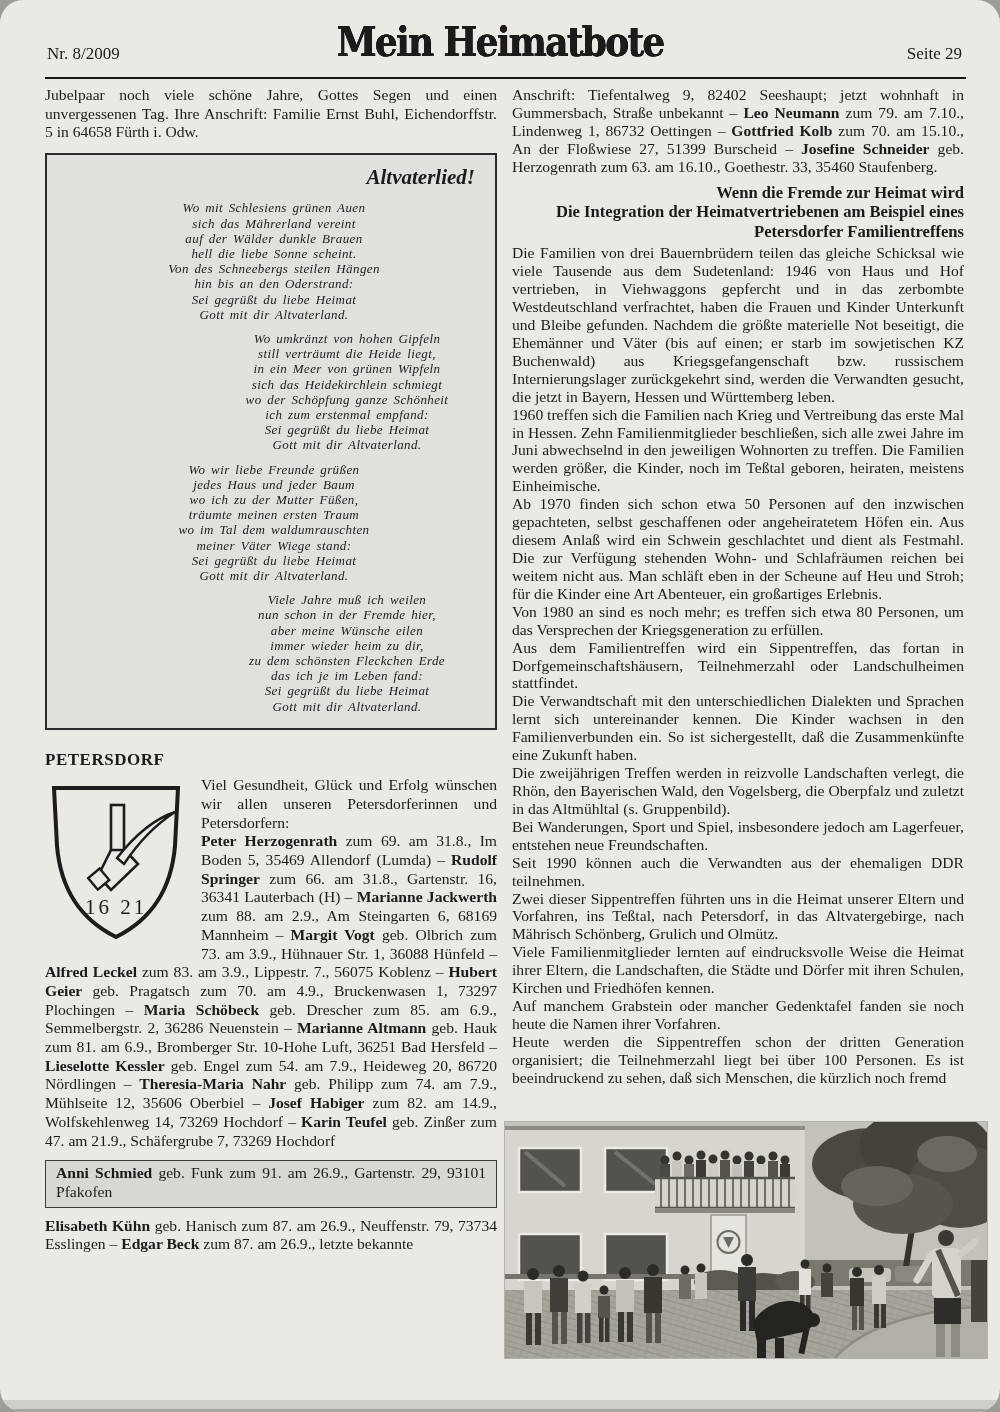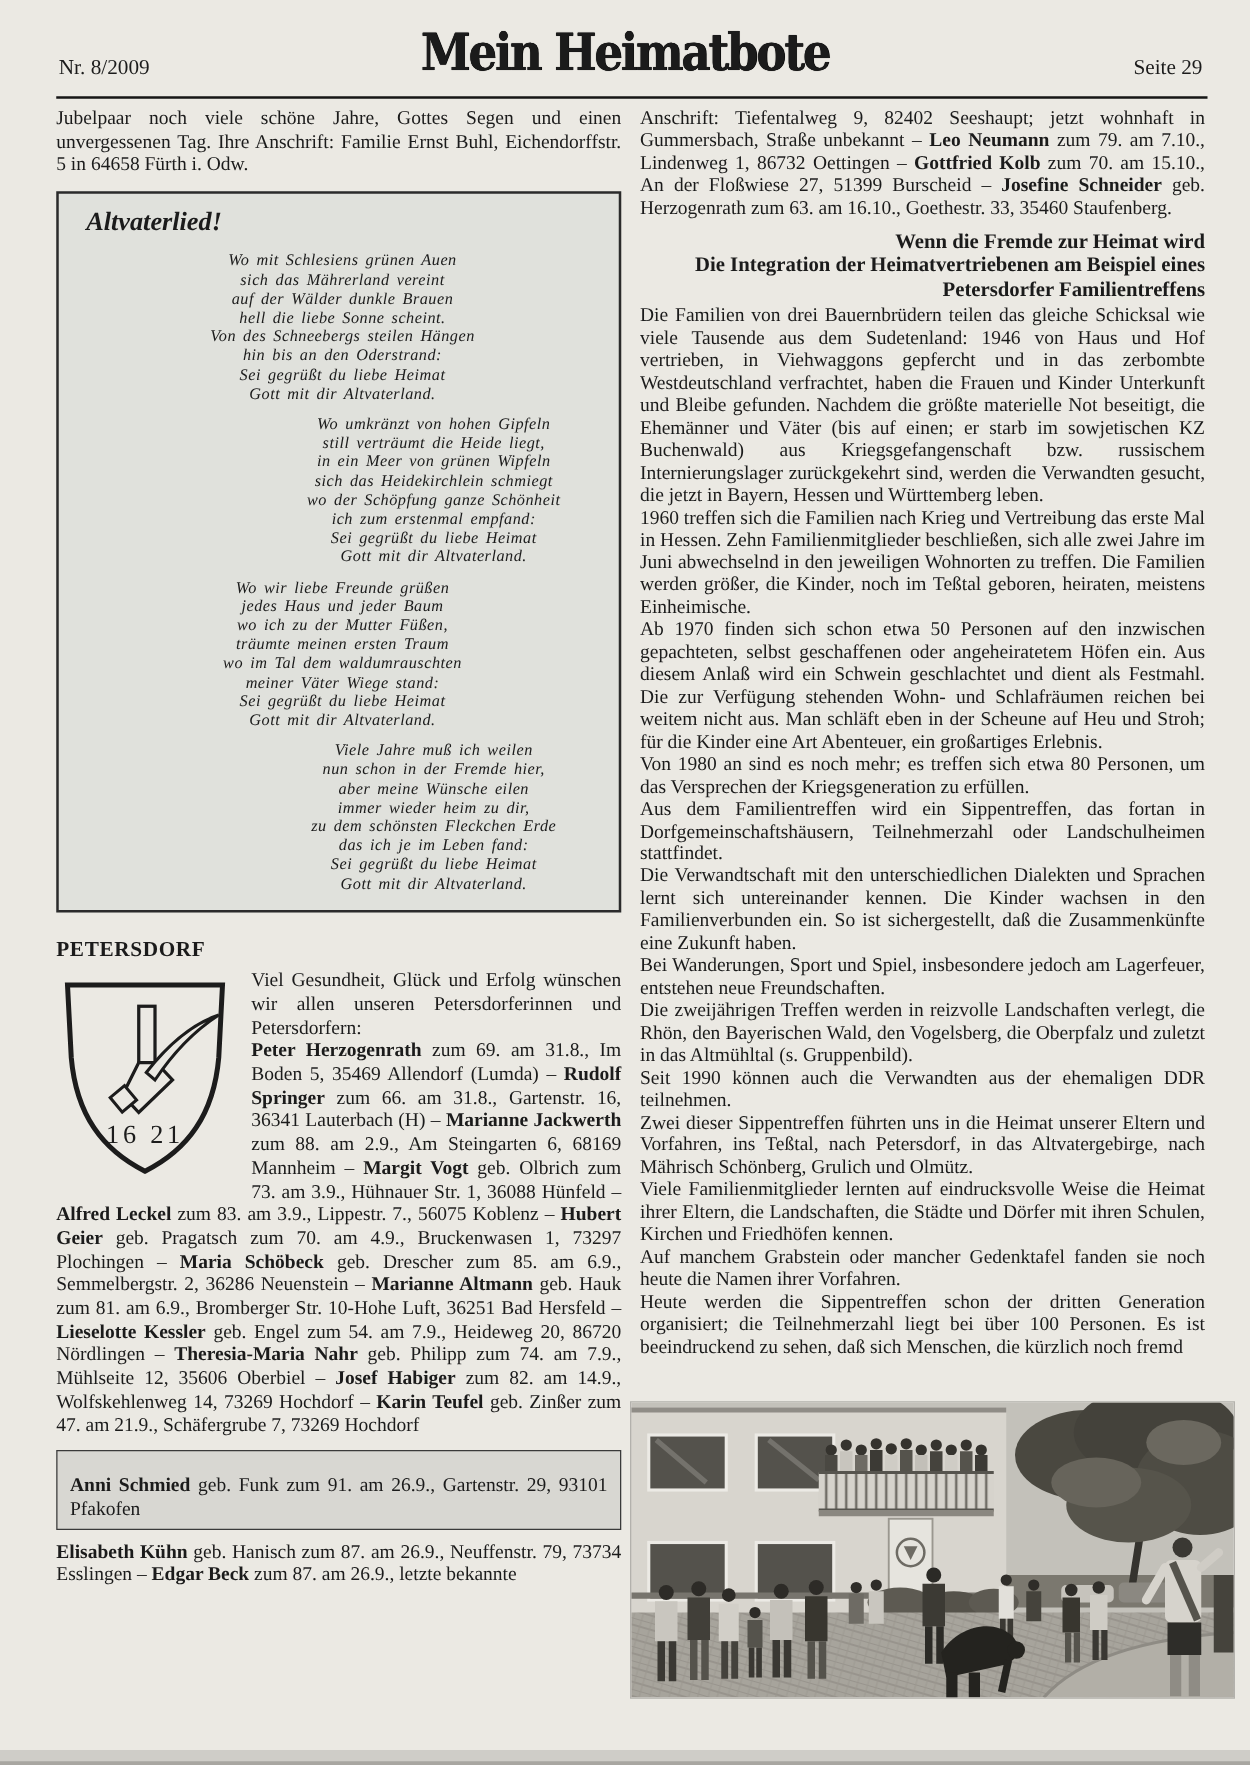--- a/index.html
+++ b/index.html
@@ -1,48 +1,48 @@
 <!DOCTYPE html>
 <html lang="de"><head>
 <meta charset="utf-8">
 <style>
   html,body{margin:0;padding:0;}
   body{background:#9e9c98;}
   .page{position:relative;width:1000px;height:1412px;margin:0 auto;background:#ebe9e3;
-        font-family:"Liberation Serif",serif;color:#1b1b1b;overflow:hidden;}
+        font-family:"Liberation Serif",serif;color:#1b1b1b;overflow:hidden;border-radius:23px;}
   
   .issue{position:absolute;top:44px;left:47px;font-size:17px;}
   .masthead{position:absolute;top:18px;left:0;right:0;text-align:center;
             font-family:"DejaVu Serif",serif;font-weight:bold;font-size:41px;
             letter-spacing:-2px;transform:scaleX(.88);transform-origin:center;
             text-shadow:0 0 .6px #000, .4px 0 0 #000;}
   .pageno{position:absolute;top:44px;right:38px;font-size:17px;text-align:center;}
   .rule{position:absolute;top:77px;left:45px;right:34px;height:2.4px;background:#161616;}
   
   .col{position:absolute;top:86px;width:452px;font-size:15.6px;line-height:1.2;
        text-align:justify;hyphens:auto;}
   .col-left{left:45px;}
   .col-right{left:512px;line-height:1.15;}
   .col p{margin:0;}
   .b{font-weight:bold;}
   .mt6{margin-top:6px!important;}
   .credit{float:right;font-style:italic;}
   
   .poembox{margin-top:11px;border:2px solid #2b2b2b;background:#e0e1dc;
            padding:8px 20px 12px 22px;}
-  .poemtitle{text-align:left;font-weight:bold;font-style:italic;font-size:21px;
+  .poemtitle{text-align:right;font-weight:bold;font-style:italic;font-size:21px;
              margin:2px 0 10px;}
   .stanza{font-style:italic;font-size:13px;line-height:1.17;margin:0 0 9px 4px;
           text-align:center;letter-spacing:.4px;word-spacing:2px;}
   .stanza.indent{margin-left:150px;}
   
   .sect-head{font-weight:bold;font-size:17px;margin:20px 0 6px;
              letter-spacing:.5px;}
   .crest{float:left;width:142px;height:164px;margin:4px 14px 2px 0;}
-  .graybox{border:1.5px solid #3a3a3a;background:#d8d7d2;padding:19px 10px 5px;
+  .graybox{border:1.5px solid #3a3a3a;background:#d8d7d2;padding:3px 10px 5px;
            margin:10px 0 9px;}
   .headline{text-align:right;font-weight:bold;font-size:16.6px;line-height:1.18;
             margin:7px 0 3px;}
   
   .photo{position:absolute;left:505px;top:1122px;width:482px;height:236px;
          outline:1px solid #b3b1ac;}
   .bottomstrip{position:absolute;left:0;right:0;bottom:0;height:12px;background:#cfcdc8;}
   .bottomedge{position:absolute;left:0;right:0;bottom:0;height:3px;background:#a8a6a1;}
 </style>
 </head>
@@ -91,22 +91,22 @@
 
   <div class="col col-right">
     <p><span>Anschrift: Tiefentalweg 9, 82402 Seeshaupt; jetzt wohnhaft in Gummersbach, Straße unbekannt – </span><span class="b">Leo Neumann</span><span> zum 79. am 7.10., Lindenweg 1, 86732 Oettingen – </span><span class="b">Gottfried Kolb</span><span> zum 70. am 15.10., An der Floßwiese 27, 51399 Burscheid – </span><span class="b">Josefine Schneider</span><span> geb. Herzogenrath zum 63. am 16.10., Goethestr. 33, 35460 Staufenberg.</span></p>
     <div class="headline">Wenn die Fremde zur Heimat wird<br>Die Integration der Heimatvertriebenen am Beispiel eines<br>Petersdorfer Familientreffens</div>
     <p>Die Familien von drei Bauernbrüdern teilen das gleiche Schicksal wie viele Tausende aus dem Sudetenland: 1946 von Haus und Hof vertrieben, in Viehwaggons gepfercht und in das zerbombte Westdeutschland verfrachtet, haben die Frauen und Kinder Unterkunft und Bleibe gefunden. Nachdem die größte materielle Not beseitigt, die Ehemänner und Väter (bis auf einen; er starb im sowjetischen KZ Buchenwald) aus Kriegsgefangenschaft bzw. russischem Internierungslager zurückgekehrt sind, werden die Verwandten gesucht, die jetzt in Bayern, Hessen und Württemberg leben.</p>
     <p>1960 treffen sich die Familien nach Krieg und Vertreibung das erste Mal in Hessen. Zehn Familienmitglieder beschließen, sich alle zwei Jahre im Juni abwechselnd in den jeweiligen Wohnorten zu treffen. Die Familien werden größer, die Kinder, noch im Teßtal geboren, heiraten, meistens Einheimische.</p>
     <p>Ab 1970 finden sich schon etwa 50 Personen auf den inzwischen gepachteten, selbst geschaffenen oder angeheiratetem Höfen ein. Aus diesem Anlaß wird ein Schwein geschlachtet und dient als Festmahl. Die zur Verfügung stehenden Wohn- und Schlafräumen reichen bei weitem nicht aus. Man schläft eben in der Scheune auf Heu und Stroh; für die Kinder eine Art Abenteuer, ein großartiges Erlebnis.</p>
     <p>Von 1980 an sind es noch mehr; es treffen sich etwa 80 Personen, um das Versprechen der Kriegsgeneration zu erfüllen.</p>
     <p>Aus dem Familientreffen wird ein Sippentreffen, das fortan in Dorfgemeinschaftshäusern, Teilnehmerzahl oder Landschulheimen stattfindet.</p>
     <p>Die Verwandtschaft mit den unterschiedlichen Dialekten und Sprachen lernt sich untereinander kennen. Die Kinder wachsen in den Familienverbunden ein. So ist sichergestellt, daß die Zusammenkünfte eine Zukunft haben.</p>
+    <p>Die zweijährigen Treffen werden in reizvolle Landschaften verlegt, die Rhön, den Bayerischen Wald, den Vogelsberg, die Oberpfalz und zuletzt in das Altmühltal (s. Gruppenbild).</p>
     <p>Bei Wanderungen, Sport und Spiel, insbesondere jedoch am Lagerfeuer, entstehen neue Freundschaften.</p>
-    <p>Die zweijährigen Treffen werden in reizvolle Landschaften verlegt, die Rhön, den Bayerischen Wald, den Vogelsberg, die Oberpfalz und zuletzt in das Altmühltal (s. Gruppenbild).</p>
     <p>Seit 1990 können auch die Verwandten aus der ehemaligen DDR teilnehmen.</p>
     <p>Zwei dieser Sippentreffen führten uns in die Heimat unserer Eltern und Vorfahren, ins Teßtal, nach Petersdorf, in das Altvatergebirge, nach Mährisch Schönberg, Grulich und Olmütz.</p>
     <p>Viele Familienmitglieder lernten auf eindrucksvolle Weise die Heimat ihrer Eltern, die Landschaften, die Städte und Dörfer mit ihren Schulen, Kirchen und Friedhöfen kennen.</p>
     <p>Auf manchem Grabstein oder mancher Gedenktafel fanden sie noch heute die Namen ihrer Vorfahren.</p>
     <p>Heute werden die Sippentreffen schon der dritten Generation organisiert; die Teilnehmerzahl liegt bei über 100 Personen. Es ist beeindruckend zu sehen, daß sich Menschen, die kürzlich noch fremd</p>
   </div>
 
   <svg class="photo" viewBox="0 0 482 236" aria-hidden="true">
     <defs>
       <pattern id="pav" width="15" height="11" patternUnits="userSpaceOnUse" patternTransform="rotate(16)">

